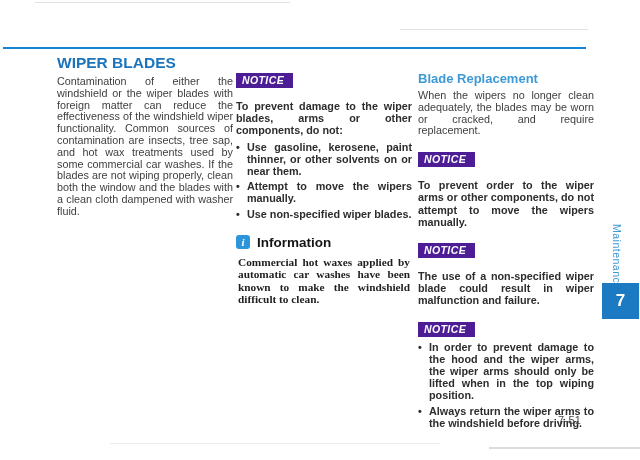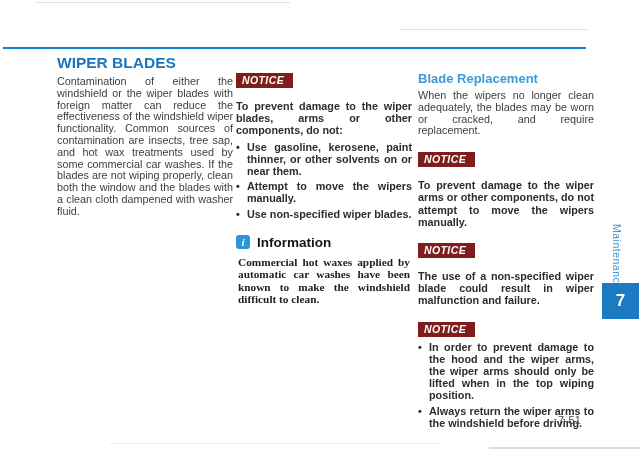--- a/index.html
+++ b/index.html
@@ -21,21 +21,21 @@
   .col3{left:418px;top:71px;width:176px;}
 
   .title{margin:0;font-size:15.5px;line-height:18px;font-weight:700;color:#1b74bc;}
   .subhead{margin:3px 0 0;font-size:13px;line-height:15px;font-weight:700;color:#3d9ad6;}
   .col3 .subhead{margin-top:0;}
   .body-para{margin:4px 0 0;font-size:10.8px;line-height:11.8px;text-align:justify;color:#3e3e3e;}
 
   .badge-row{margin-top:12px;}
   .badge-row.first{margin-top:0;}
   .notice-badge{
-    display:inline-block;background:#7f1d1d;color:#fdfdfd;
+    display:inline-block;background:#4c1d95;color:#fdfdfd;
     font-size:10.5px;font-weight:700;font-style:italic;
     padding:1px 9px 2px 6px;letter-spacing:0.4px;
   }
   .bold-para{margin:12px 0 0;font-size:10.8px;font-weight:700;line-height:12.2px;text-align:justify;color:#2d2d2d;}
   .bullets{margin-top:4px;}
   .bullet-item{display:flex;margin-top:3px;font-size:10.8px;font-weight:700;line-height:12.2px;color:#2d2d2d;}
   .bullet-item .dot{flex:0 0 11px;width:11px;}
   .bullet-item .bullet-text{flex:1;text-align:justify;}
 
   .info-header{display:flex;align-items:center;gap:7px;margin-top:15px;}
@@ -102,21 +102,21 @@
   <p class="serif-para">Commercial hot waxes applied by automatic car washes have been known to make the windshield difficult to clean.</p>
 </div>
 
 <div class="col col3">
   <h2 class="subhead">Blade Replacement</h2>
   <p class="body-para">When the wipers no longer clean adequately, the blades may be worn or cracked, and require replacement.</p>
 
   <div class="badge-row">
     <span class="notice-badge">NOTICE</span>
   </div>
-  <p class="bold-para">To prevent damage to the wiper arms or other components, do not attempt to move the wipers manually.</p>
+  <p class="bold-para">To prevent order to the wiper arms or other components, do not attempt to move the wipers manually.</p>
 
   <div class="badge-row">
     <span class="notice-badge">NOTICE</span>
   </div>
   <p class="bold-para">The use of a non-specified wiper blade could result in wiper malfunction and failure.</p>
 
   <div class="badge-row">
     <span class="notice-badge">NOTICE</span>
   </div>
   <div class="bullets">

